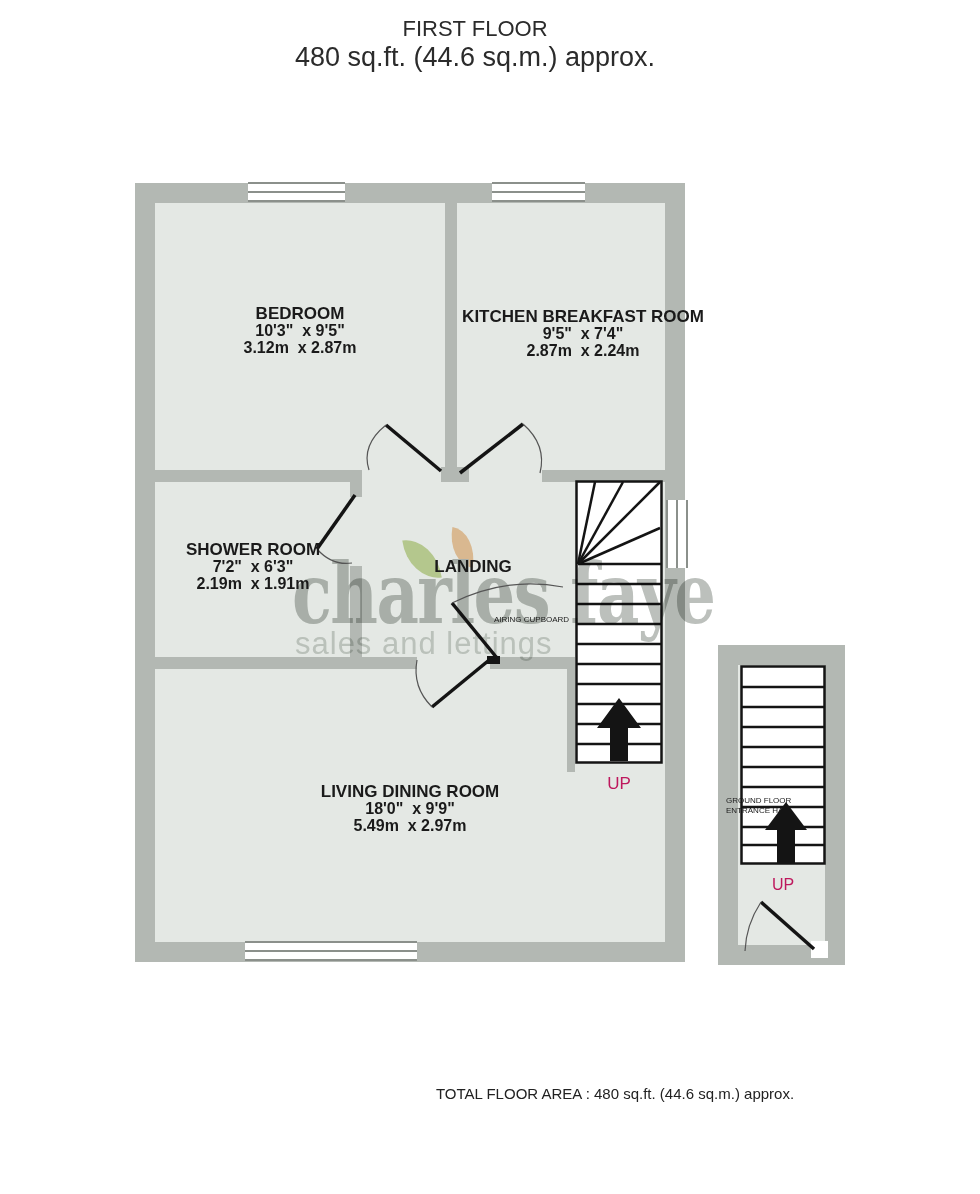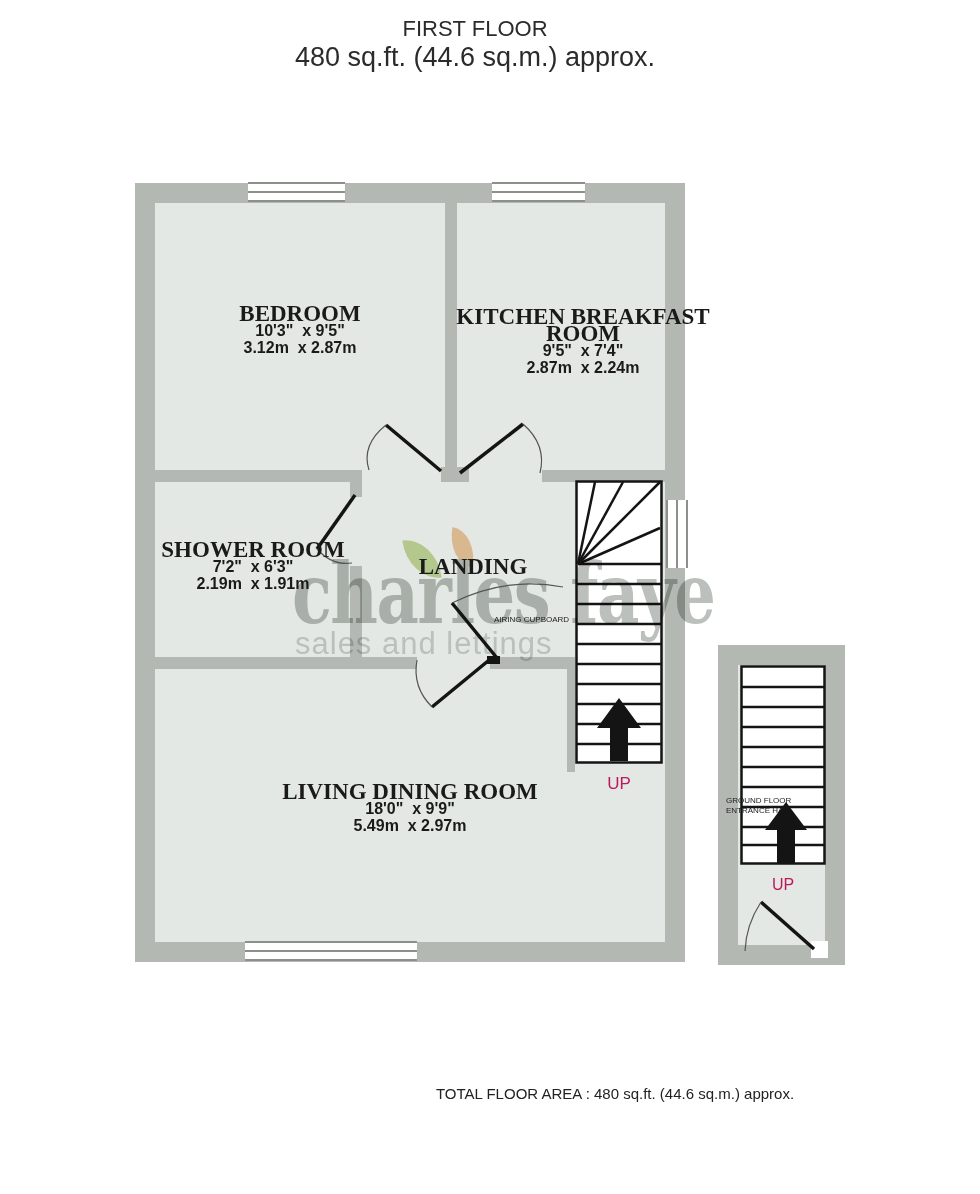--- a/index.html
+++ b/index.html
@@ -7,21 +7,21 @@
           font-family:"Liberation Sans",sans-serif;color:#1a1a1a;}
   .abs{position:absolute;}
   .wall{position:absolute;background:#b3b8b3;z-index:1;}
   .floor{position:absolute;background:#e4e8e4;z-index:1;}
   .tick{position:absolute;background:#141414;z-index:2;}
   .window-h{position:absolute;background:#ffffff;border-top:2px solid #8b908b;border-bottom:2px solid #8b908b;z-index:2;box-sizing:border-box;}
   .window-h>div{position:absolute;left:0;right:0;top:50%;margin-top:-1px;border-top:2px solid #8b908b;}
   .window-v{position:absolute;background:#ffffff;border-left:2px solid #8b908b;border-right:2px solid #8b908b;z-index:2;box-sizing:border-box;}
   .window-v>div{position:absolute;top:0;bottom:0;left:50%;margin-left:-1px;border-left:2px solid #8b908b;}
   .room-label{position:absolute;text-align:center;font-weight:bold;z-index:5;line-height:17px;}
-  .room-name{font-size:23px;font-family:Liberation Serif, serif;}
+  .room-name{font-size:17px;}
   .room-dim{font-size:16px;white-space:pre;}
   .title-line{position:absolute;left:0;width:950px;text-align:center;color:#2b2b2b;z-index:5;}
   .up-label{position:absolute;text-align:center;font-size:17px;color:#be185d;z-index:5;}
   .tiny-label{position:absolute;text-align:left;font-weight:normal;font-size:8px;line-height:10px;z-index:3;}
   .footer-line{position:absolute;left:365px;width:500px;text-align:center;color:#222;z-index:5;}
   svg{position:absolute;z-index:2;}
   svg.doors{z-index:4;}
   #watermark{position:absolute;left:0;top:0;width:980px;height:1194px;z-index:3;
              mix-blend-mode:multiply;pointer-events:none;}
   #wm-brand{position:absolute;left:292px;top:544px;font-family:"DejaVu Serif",serif;font-weight:bold;

